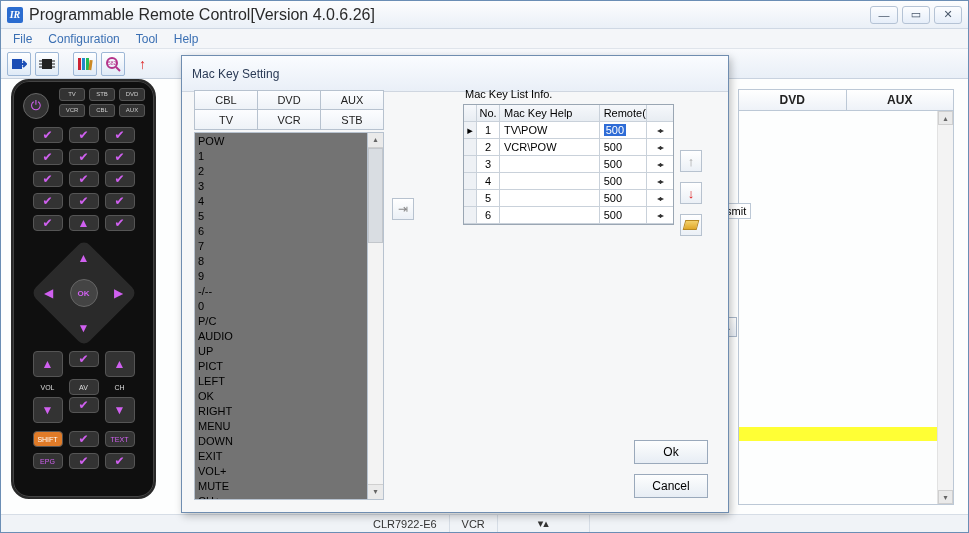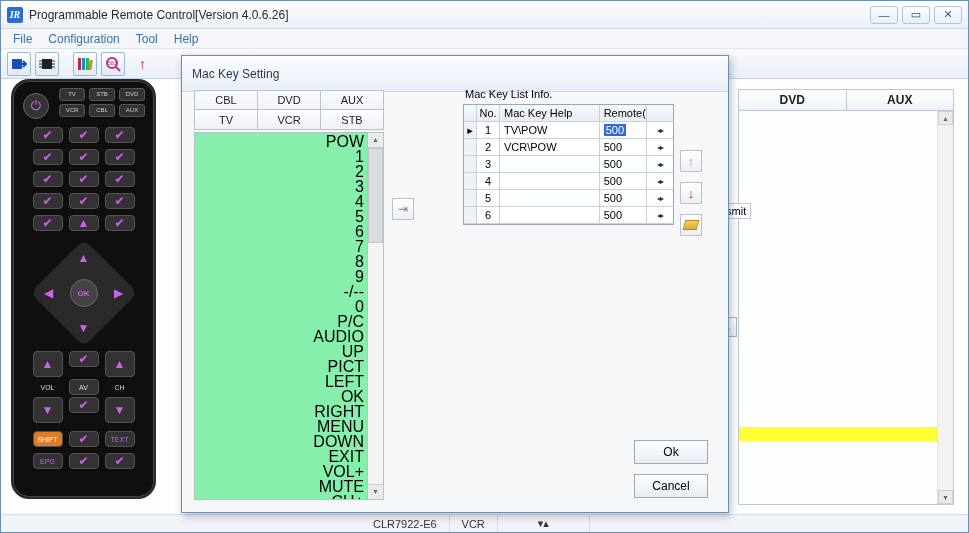--- a/index.html
+++ b/index.html
@@ -26,21 +26,21 @@
   }
   .titlebar .app-icon {
     width: 16px; height: 16px;
     background: #2a6cd0;
     color: #fff;
     font: italic bold 10px/16px serif;
     text-align: center;
     margin-right: 6px;
     border-radius: 2px;
   }
-  .titlebar .title { flex: 1; color: #2a2a2a; font-size: 12px; }
+  .titlebar .title { flex: 1; color: #2a2a2a; font-size: 16px; }
   .titlebar .winbtns { display: flex; gap: 4px; }
   .titlebar .winbtn {
     width: 28px; height: 18px;
     border: 1px solid #b5c3d5;
     background: linear-gradient(#fcfdff,#e6eef9);
     border-radius: 3px;
     display: flex; align-items: center; justify-content: center;
     color: #4a586b;
     font-size: 11px;
   }
@@ -234,27 +234,26 @@
   .dev-tabs .tabrow + .tabrow .dtab { border-top:none; }
 
   
   .keylist-wrap {
     margin-top: 2px;
     width: 190px; height: 368px;
     display:flex;
   }
   .keylist {
     flex:1;
-    background:#86efac;
+    background:#737373;
     border:1px solid #b7c2cf;
     overflow:hidden;
-    font-size:16px;
+    font-size:11px;
     line-height: 15px;
     padding: 1px 3px;
-    text-align: right;
   }
   .keylist div { white-space:nowrap; cursor:default; }
   .kl-scroll {
     width:16px; border:1px solid #b7c2cf; border-left:none;
     background:#f3f3f3;
     display:flex; flex-direction:column;
   }
   .kl-scroll .vsbtn { height:15px; background:#eaeaea; border-bottom:1px solid #cfcfcf; font-size:8px; text-align:center; line-height:14px; color:#666; }
   .kl-scroll .thumb { flex:0 0 95px; background:#d9dde2; border:1px solid #c2c6cb; margin:0; }
   .kl-scroll .track { flex:1; }

